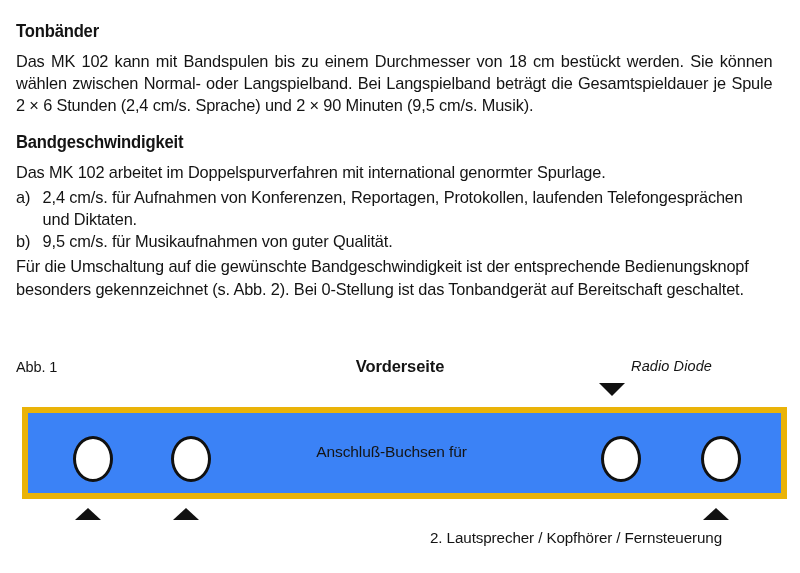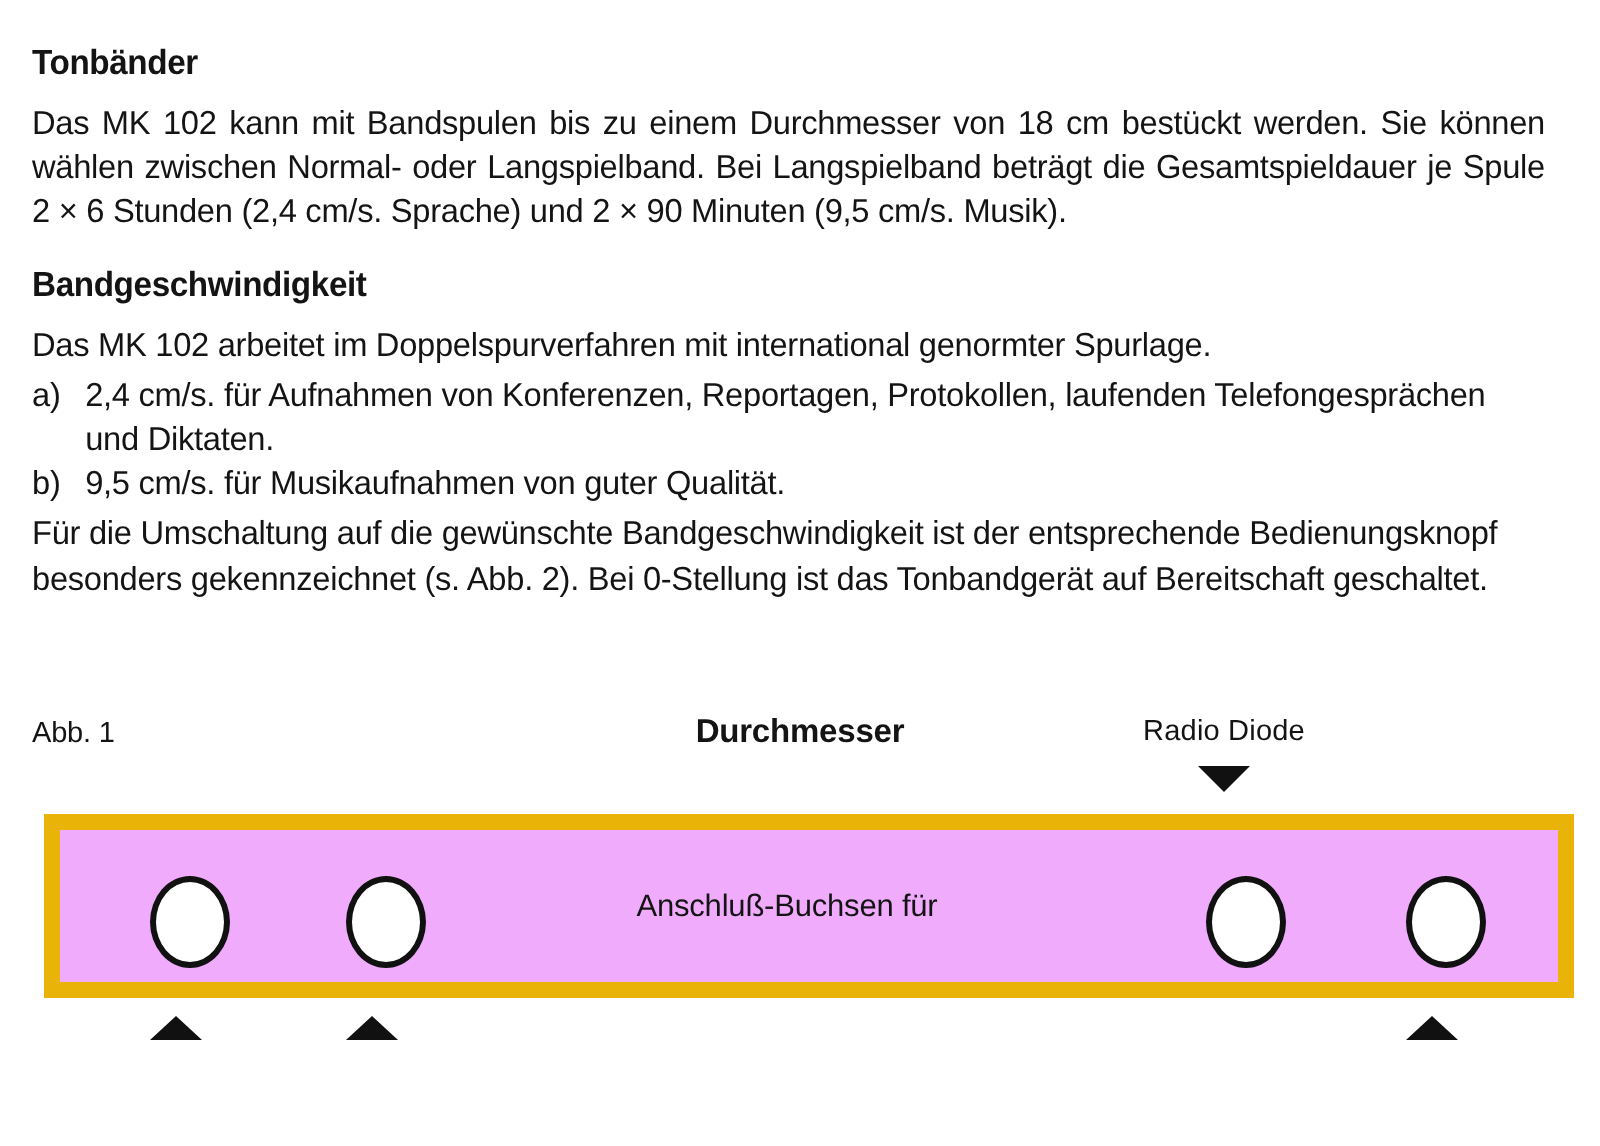--- a/index.html
+++ b/index.html
@@ -101,23 +101,24 @@
     text-align: center;
     font-size: 16.5px;
     font-weight: bold;
     letter-spacing: -0.1px;
   }
   .radiodiode {
     position: absolute;
     left: 512px;
     top: 346px;
     width: 200px;
-    text-align: center;
+    text-align: right;
     font-size: 14.5px;
     letter-spacing: 0.1px;
+    font-style: italic;
   }
 
   
   .tri-down {
     position: absolute;
     width: 0; height: 0;
     border-left: 13px solid transparent;
     border-right: 13px solid transparent;
     border-top: 13px solid #111111;
   }
@@ -129,23 +130,23 @@
     border-bottom: 12px solid #111111;
   }
 
   
   .panel {
     position: absolute;
     left: 22px;
     top: 395px;
     width: 765px;
     height: 92px;
-    border: 8px solid #eab308;
+    border: 6px solid #eab308;
     box-sizing: border-box;
-    background: #f0abfc;
+    background: #3b82f6;
   }
   .socket {
     position: absolute;
     width: 40px;
     height: 46px;
     border: 3.4px solid #111111;
     border-radius: 50%;
     box-sizing: border-box;
     background: #ffffff;
   }
@@ -211,21 +212,21 @@
     <div class="sp-small"></div>
 
     <p class="para last-left">Für die Umschaltung auf die gewünschte Bandgeschwindigkeit ist der entsprechende Bedienungsknopf besonders gekennzeichnet (s. Abb. 2). Bei 0-Stellung ist das Tonbandgerät auf Bereitschaft geschaltet.</p>
 
   </div>
 
   <div class="figure-captions">
 
     <div class="abb">Abb. 1</div>
 
-    <div class="vorderseite">Durchmesser</div>
+    <div class="vorderseite">Vorderseite</div>
 
     <div class="radiodiode">Radio Diode</div>
 
     <div class="tri-down" style="left:599px; top:371px;"></div>
 
     <div class="panel">
 
       <div class="socket" style="left:45px;  top:23px;"></div>
       <div class="socket" style="left:143px; top:23px;"></div>
       <div class="socket" style="left:573px; top:23px;"></div>
@@ -234,16 +235,17 @@
       <div class="panel-label">
         <span class="panel-label-inner">Anschluß-Buchsen für</span>
       </div>
     </div>
 
     <div class="tri-up" style="left:75px;  top:496px;"></div>
     <div class="tri-up" style="left:173px; top:496px;"></div>
     <div class="tri-up" style="left:703px; top:496px;"></div>
 
 
+    <div class="botlabel botlabel-right">2. Lautsprecher / Kopfhörer / Fernsteuerung</div>
 
   </div>
 
 </div>
 
 </body></html>

